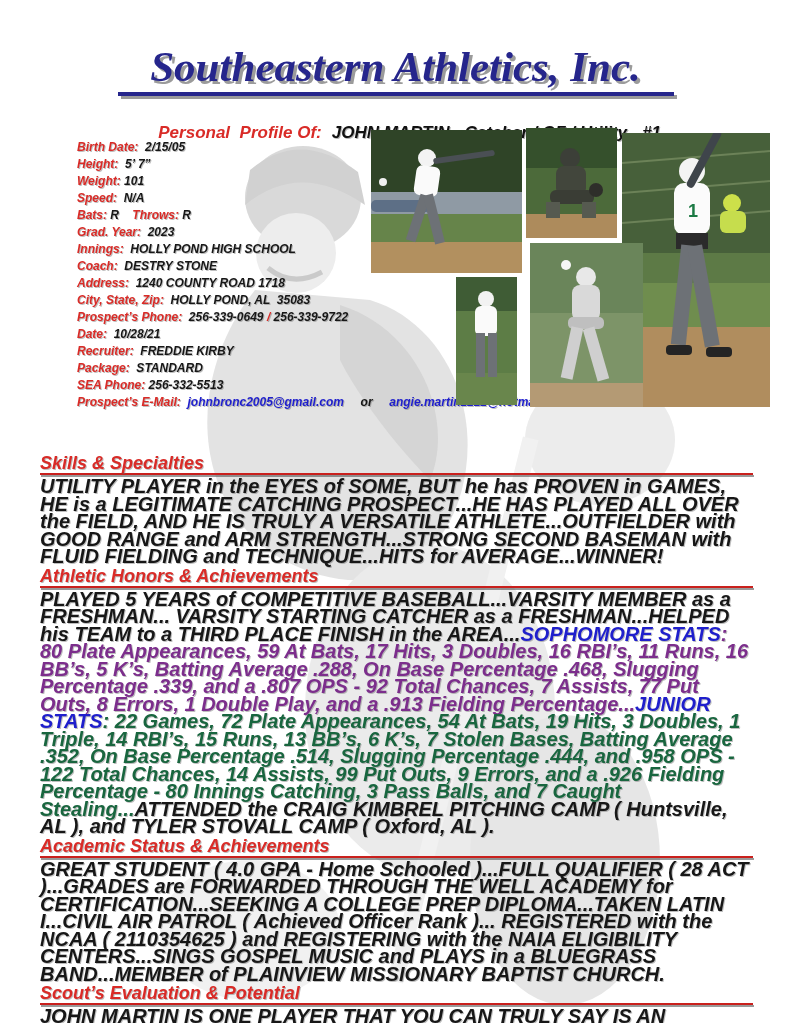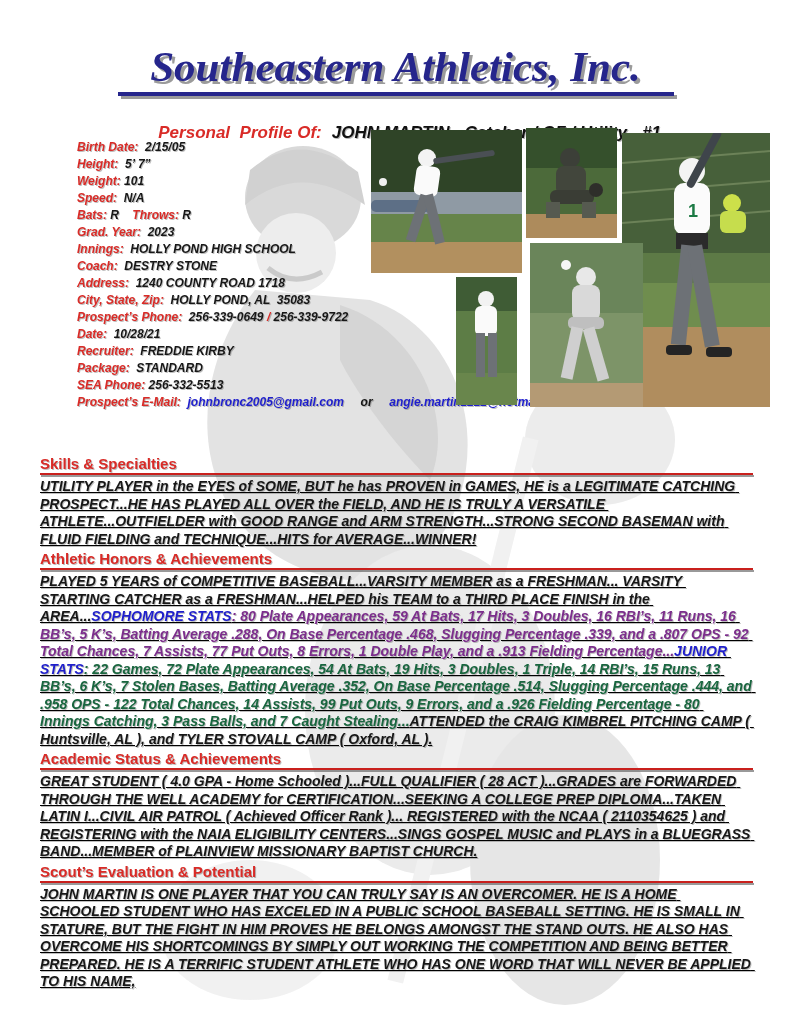--- a/index.html
+++ b/index.html
@@ -49,30 +49,30 @@
   .photo svg{ display:block; width:100%; height:100%; }
   .ph-swing { left:371px; top:130px; width:151px; height:143px; }
   .ph-crouch{ left:526px; top:128px; width:91px;  height:110px; }
   .ph-stance{ left:622px; top:133px; width:148px; height:274px; }
   .ph-throw { left:530px; top:243px; width:113px; height:164px; z-index:4;}
   .ph-stand { left:456px; top:277px; width:61px;  height:128px; }
 
   
   .sections{ position:absolute; left:40px; top:455px; width:713px; z-index:2; }
   .sec-title{
-    display:block; font-size:15px; font-weight:bold; 
+    display:block; font-size:18px; font-weight:bold; font-style:italic;
     color:var(--red); line-height:17px; text-shadow:1px 1px 0 rgba(110,110,110,.45);
   }
   .sec-rule{
     height:2px; background:var(--rule-red); margin:1px 0 3px 0;
     box-shadow:1px 2px 0 rgba(70,70,70,.55);
   }
   .sec-body{
-    margin:0 0 2px 0; font-size:14px; font-weight:bold; font-style:italic;
-    line-height:17.5px; white-space:pre-wrap;text-decoration:underline;
+    margin:0 0 2px 0; font-size:20px; font-weight:bold; font-style:italic;
+    line-height:17.5px; white-space:pre-wrap;
   }
 </style>
 </head>
 <body>
 
 <div class="page">
 
   <svg class="watermark" width="791" height="1023" viewBox="0 0 791 1023">
     <g opacity="0.75">
       <ellipse cx="303" cy="198" rx="58" ry="52" fill="#cdcdcd"></ellipse>

